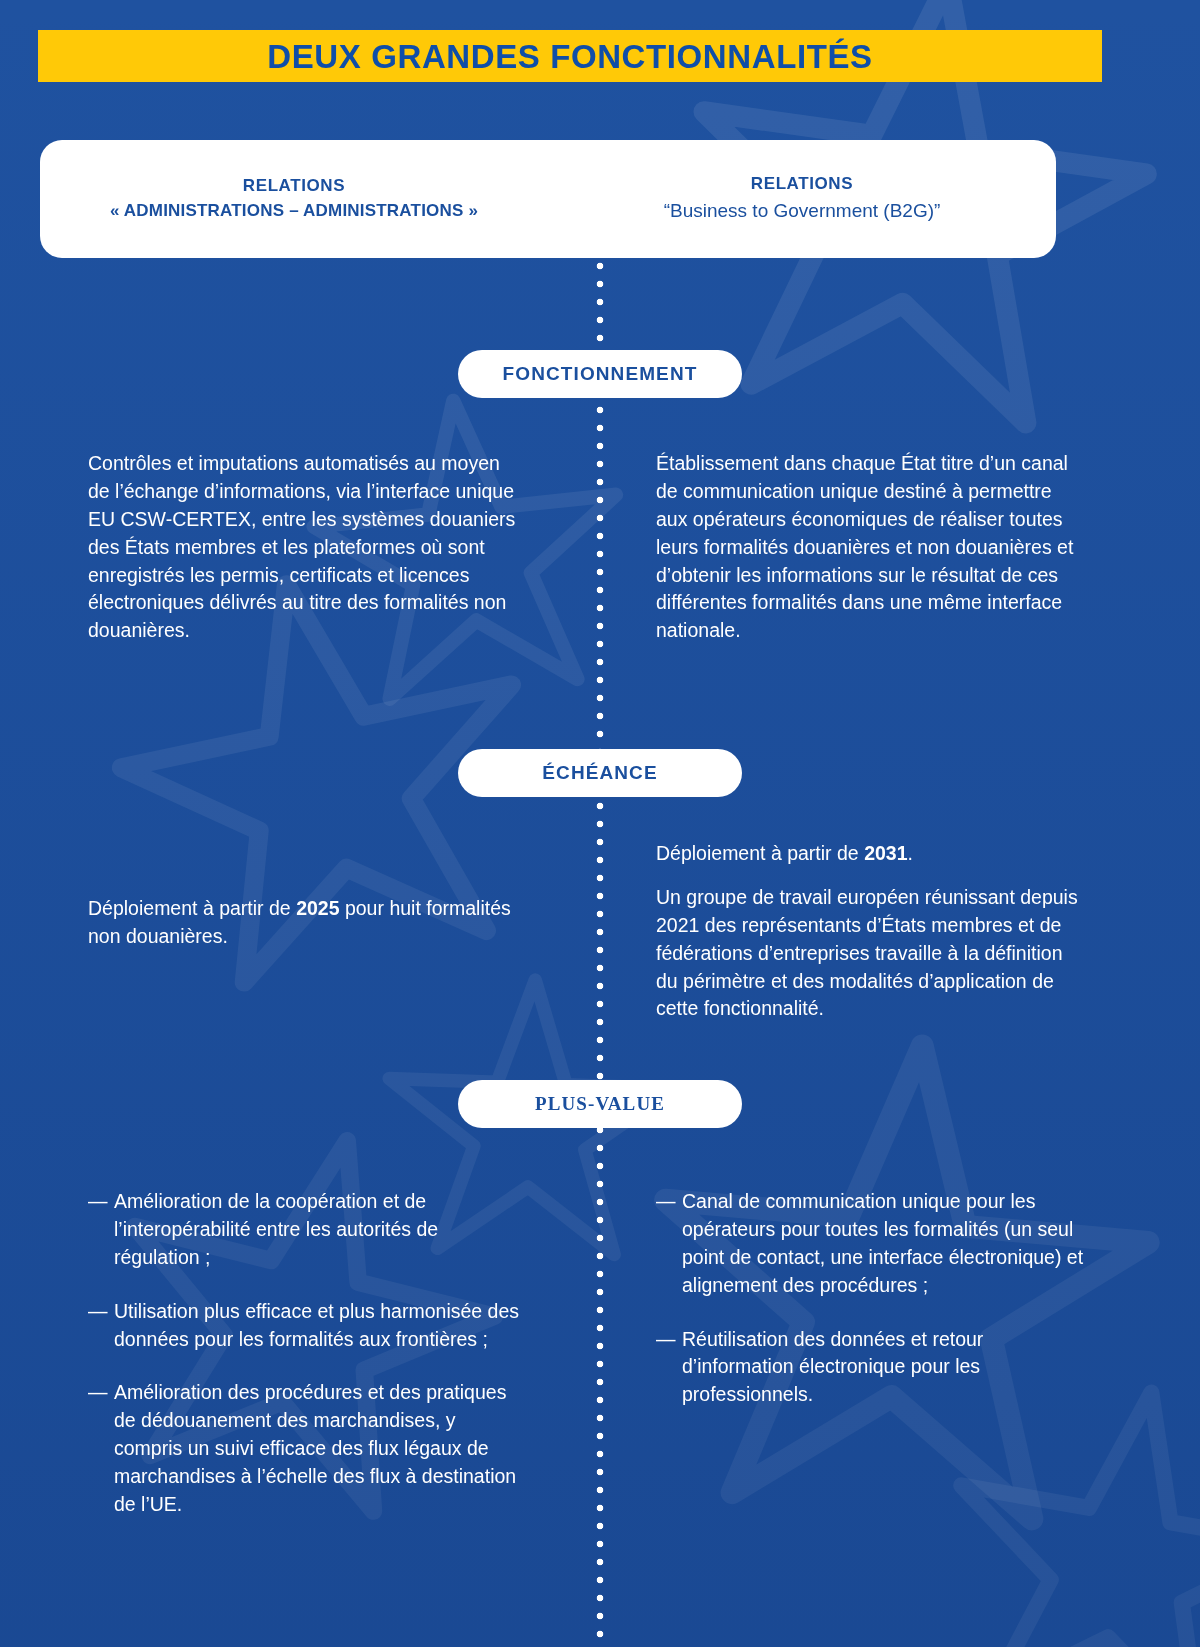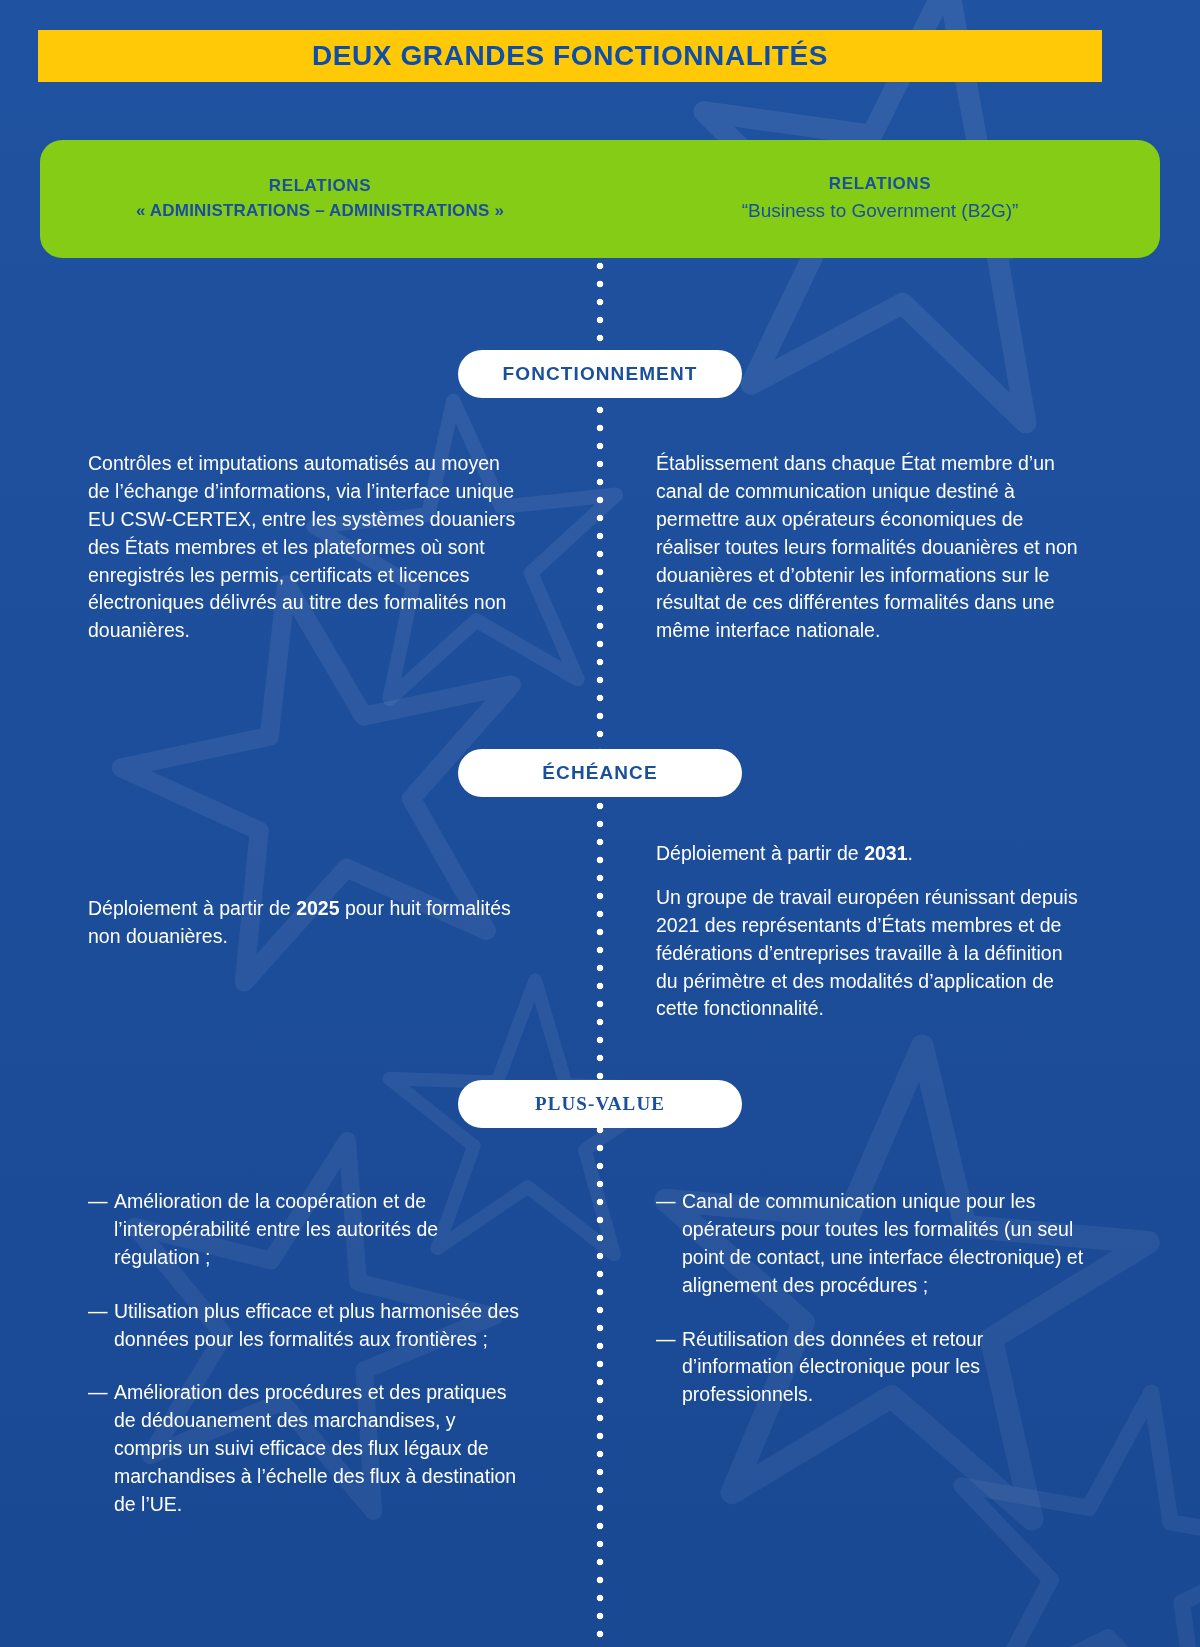--- a/index.html
+++ b/index.html
@@ -52,35 +52,35 @@
     top: 30px;
     width: 1064px;
     height: 52px;
     background: #FFC907;
     display: flex;
     align-items: center;
     justify-content: center;
   }
   .title-banner .title-text {
     color: #0f4ea8;
-    font-size: 28px;
+    font-size: 33px;
     font-weight: bold;
     letter-spacing: 0.6px;
     text-align: center;
     line-height: 1;
   }
 
   
   .header-card {
     position: absolute;
     left: 40px;
     top: 140px;
-    width: 1120px;
+    width: 1016px;
     height: 118px;
-    background: #84cc16;
+    background: #ffffff;
     border-radius: 22px;
     display: flex;
   }
   .header-col {
     flex: 1 1 50%;
     display: flex;
     flex-direction: column;
     align-items: center;
     justify-content: center;
     padding: 0 20px;
@@ -239,21 +239,21 @@
 
   <div class="pill pill-fonctionnement">
     <span>FONCTIONNEMENT</span>
   </div>
 
   <div class="col-text fonc-left">
     <p>Contrôles et imputations automatisés au moyen de l’échange d’informations, via l’interface unique EU CSW-CERTEX, entre les systèmes douaniers des États membres et les plateformes où sont enregistrés les permis, certificats et licences électroniques délivrés au titre des formalités non douanières.</p>
   </div>
 
   <div class="col-text fonc-right">
-    <p>Établissement dans chaque État membre d’un canal de communication unique destiné à permettre aux opérateurs économiques de réaliser toutes leurs formalités douanières et non douanières et d’obtenir les informations sur le résultat de ces différentes formalités dans une même interface nationale.</p>
+    <p>Établissement dans chaque État titre d’un canal de communication unique destiné à permettre aux opérateurs économiques de réaliser toutes leurs formalités douanières et non douanières et d’obtenir les informations sur le résultat de ces différentes formalités dans une même interface nationale.</p>
   </div>
 
   <div class="pill pill-echeance">
     <span>ÉCHÉANCE</span>
   </div>
 
   <div class="col-text ech-left">
     <p><span>Déploiement à partir de </span><strong>2025</strong><span> pour huit formalités non douanières.</span></p>
   </div>
 

